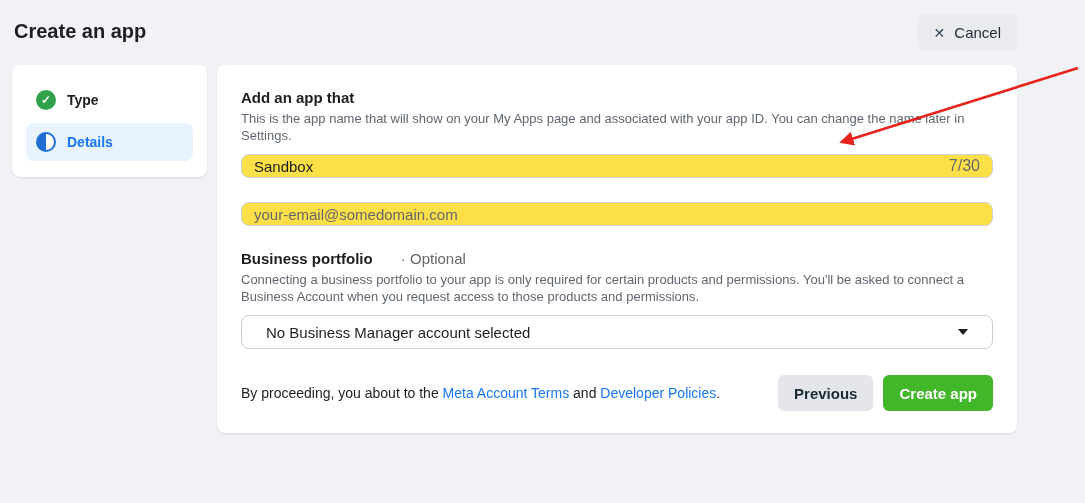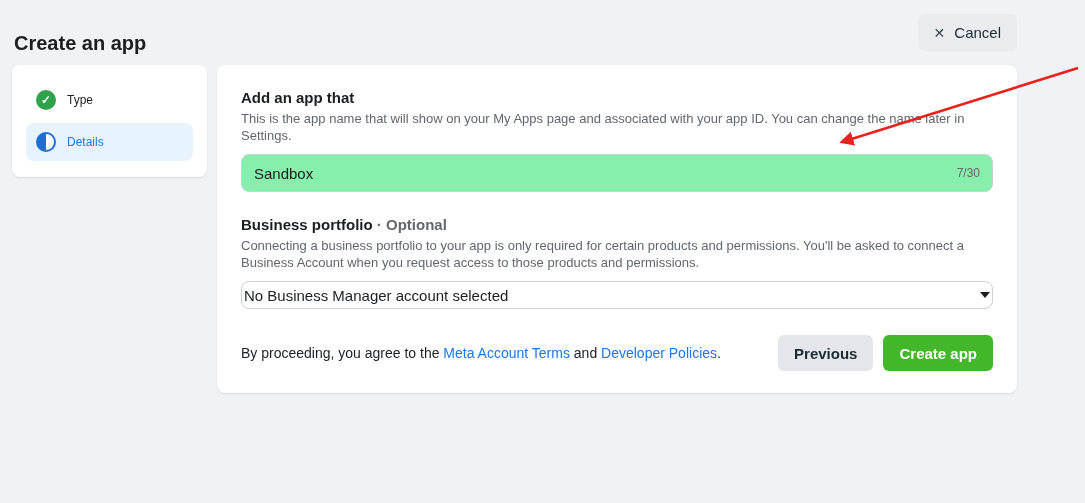--- a/index.html
+++ b/index.html
@@ -1,53 +1,53 @@
 <!DOCTYPE html>
 <html><head>
 <meta charset="utf-8">
 <style>
   * { margin:0; padding:0; box-sizing:border-box; }
   html,body { width:1085px; height:503px; }
   body { font-family:"Liberation Sans", sans-serif; background:#f0f2f5; color:#1c1e21; }
   .page { position:relative; width:1085px; height:503px; overflow:hidden; }
 
-  .page-title { position:absolute; left:14px; top:32px; font-size:20px; font-weight:700; color:#1c1e21; }
+  .page-title { position:absolute; left:14px; top:20px; font-size:20px; font-weight:700; color:#1c1e21; }
 
   .cancel-btn { position:absolute; top:14px; right:68px; height:37px; padding:0 16px;
     background:#e9ebee; border:none; border-radius:6px; display:flex; align-items:center; gap:9px;
     font-family:inherit; font-size:15px; color:#1c2b33; cursor:pointer; }
   .cancel-btn .x { font-size:14px; color:#344854; line-height:1; }
 
   .card { position:absolute; background:#fff; border-radius:8px; box-shadow:0 1px 2px rgba(0,0,0,.1); }
 
   .steps-card { left:12px; top:65px; width:195px; padding:16px 14px; }
   .step-row { display:flex; align-items:center; gap:11px; height:38px; padding:0 10px; border-radius:8px; cursor:pointer; }
   .step-row + .step-row { margin-top:4px; }
   .step-row.active { background:#e7f3ff;text-align:right; }
-  .step-label { font-size:12px; font-weight:400; color:#1c1e21; }
+  .step-label { font-size:14px; font-weight:700; color:#1c1e21; }
   .step-row.active .step-label { color:#1877f2; }
   .check-circle { width:20px; height:20px; border-radius:50%; background:#31a24c; color:#fff;
     display:flex; align-items:center; justify-content:center; font-size:12px; font-weight:700; flex:0 0 auto; }
   .half-circle { width:20px; height:20px; border-radius:50%; border:2px solid #1f6ed4; flex:0 0 auto;
     background:linear-gradient(90deg,#1f6ed4 0 50%, #ffffff 50% 100%); }
 
   .main-card { left:217px; top:65px; width:800px; padding:24px 24px 22px; }
   .section { margin-bottom:24px; }
   .field-label { font-size:15px; font-weight:700; color:#1c1e21; }
-  .field-label .optional { color:#65676b; font-weight:700; }
+  .field-label .optional { color:#65676b; font-weight:400;margin-left:24px; }
   .help { margin-top:4px; font-size:13px; line-height:17px; color:#606770; }
 
-  .input-wrap { margin-top:10px; display:flex; align-items:center; height:38px;
-    border:1px solid #ccd0d5; border-radius:8px; background:#86efac; padding:0 12px; }
+  .input-wrap { margin-top:10px; display:flex; align-items:center; height:24px;
+    border:1px solid #ccd0d5; border-radius:8px; background:#fde047; padding:0 12px; }
   .input-wrap input { flex:1; border:none; outline:none; font-family:inherit; font-size:15px; color:#1c1e21; background:transparent; }
   .input-wrap input::placeholder { color:#65676b; }
-  .char-count { font-size:12px; color:#65676b; margin-left:10px; }
+  .char-count { font-size:16px; color:#65676b; margin-left:10px; }
 
-  .select-wrap { margin-top:10px; display:flex; align-items:center; justify-content:space-between; height:28px;
-    border:1px solid #ccd0d5; border-radius:8px; background:#fff; padding:0 2px; cursor:pointer; }
+  .select-wrap { margin-top:10px; display:flex; align-items:center; justify-content:space-between; height:34px;
+    border:1px solid #ccd0d5; border-radius:8px; background:#fff; padding:0 24px; cursor:pointer; }
   .select-value { font-size:15px; color:#1c1e21; }
   .caret { width:0; height:0; border-left:5px solid transparent; border-right:5px solid transparent; border-top:6px solid #1c1e21; }
 
   .footer-row { display:flex; align-items:center; justify-content:space-between; margin-top:26px; }
   .terms { font-size:14px; color:#1c1e21; }
   .terms a { color:#1877f2; text-decoration:none; cursor:pointer; }
   .footer-actions { display:flex; gap:10px; }
   .btn { border:none; border-radius:6px; height:36px; padding:0 16px; font-family:inherit; font-size:15px; font-weight:600; cursor:pointer; }
   .btn-secondary { background:#e4e6eb; color:#1c2b33; }
   .btn-primary { background:#42b72a; color:#fff; }
@@ -82,36 +82,39 @@
     <div class="section">
       <div class="field-label">Add an app that</div>
       <div class="help">This is the app name that will show on your My Apps page and associated with your app ID. You can change the name later in Settings.</div>
       <div class="input-wrap">
         <input type="text" value="Sandbox" style="">
         <span class="char-count">7/30</span>
       </div>
     </div>
 
     <div class="section">
+      <div class="input-wrap">
+        <input type="text" placeholder="your-email@somedomain.com" style="">
+      </div>
     </div>
 
     <div class="section" style="margin-bottom:0;">
       <div class="field-label">
         <span>Business portfolio</span><span class="optional"> · Optional</span>
       </div>
       <div class="help">Connecting a business portfolio to your app is only required for certain products and permissions. You'll be asked to connect a Business Account when you request access to those products and permissions.</div>
       <div class="select-wrap">
         <span class="select-value">No Business Manager account selected</span>
         <span class="caret"></span>
       </div>
     </div>
 
     <div class="footer-row">
       <div class="terms">
-        <span>By proceeding, you agree to the </span><a>Meta Account Terms</a><span> and </span><a>Developer Policies</a><span>.</span>
+        <span>By proceeding, you about to the </span><a>Meta Account Terms</a><span> and </span><a>Developer Policies</a><span>.</span>
       </div>
       <div class="footer-actions">
         <button class="btn btn-secondary">Previous</button>
         <button class="btn btn-primary">Create app</button>
       </div>
     </div>
 
   </div>
 
   <svg class="annotation-layer" width="1085" height="503" viewBox="0 0 1085 503">

